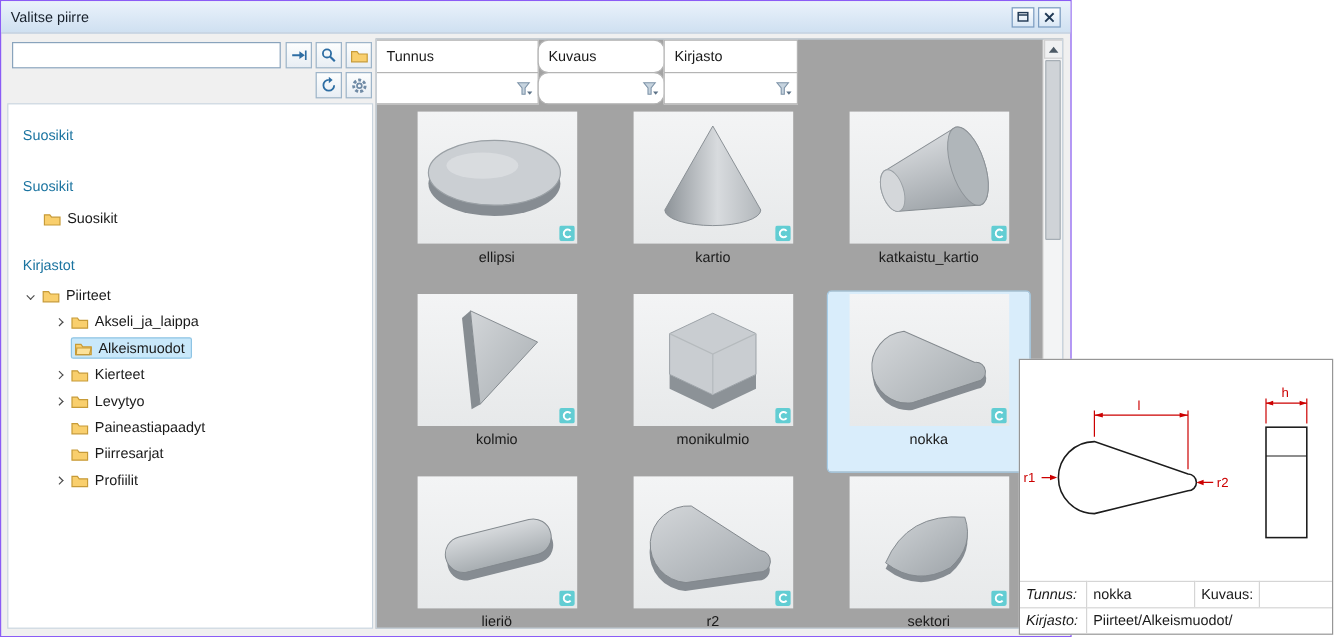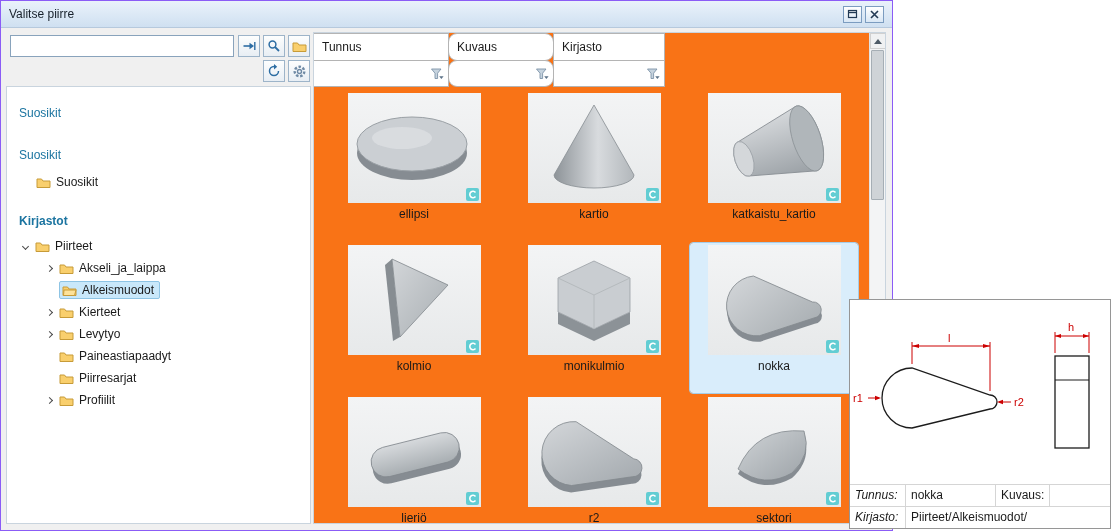--- a/index.html
+++ b/index.html
@@ -41,39 +41,39 @@
     display:flex; align-items:center; justify-content:center; cursor:pointer;
   }
   .sbtn.b1 { left:232px; } .sbtn.b2 { left:257px; } .sbtn.b3 { left:282px; }
   .sbtn.r2a { left:257px; top:28px; } .sbtn.r2b { left:282px; top:28px; }
 
   .treebox {
     position:absolute; left:0; right:0; top:54px; bottom:0;
     background:#ffffff; border:1px solid #c9d4de; overflow:hidden; padding-top:16px;
   }
   .section-link { color:#1b74a0; padding-left:12px; height:20px; line-height:20px; cursor:pointer; }
-  .section-link.bold { font-weight:bold; }
+  .section-link.bold { font-weight:normal; }
   .mt22 { margin-top:22px; } .mt18 { margin-top:18px; } .mt6 { margin-top:6px; } .mt4 { margin-top:4px; }
   .trow { display:flex; align-items:center; height:22px; white-space:nowrap; cursor:pointer; }
   .pl16 { padding-left:16px; } .pl29 { padding-left:29px; } .pl40 { padding-left:40px; }
   .chev { width:5px; height:5px; border-right:1.4px solid #4a4a4a; border-bottom:1.4px solid #4a4a4a;
           display:inline-block; margin-right:7px; }
   .chev.right { transform:rotate(-45deg); }
   .chev.down  { transform:rotate(45deg); }
   .spc { display:inline-block; width:12px; height:1px; }
   .ficon { margin-right:5px; flex:none; }
   .selwrap {
     background:#c9e8fa; border:1px solid #8ec4e4; border-radius:2px;
     display:flex; align-items:center; padding:1px 5px 1px 2px;
   }
 
   
   .main {
     position:absolute; left:312px; top:31px; right:6px; bottom:6px;
-    background:#f97316; border:1px solid #c9d4de; overflow:hidden;
+    background:#a3a3a3; border:1px solid #c9d4de; overflow:hidden;
   }
   .hrow { display:flex; }
   .hcell {
     height:28px; line-height:27px; padding-left:8px;
     border:1px solid #b4b4b4; background:#fff; margin-left:-1px;
   }
   .hrow.f .hcell { height:27px; margin-top:-1px; display:flex; align-items:center;
                    justify-content:flex-end; padding-right:4px; }
   .w0 { width:136px; } .w1 { width:106px;border-radius:9px; } .w2 { width:112px; }
   .filterbtn { display:flex; cursor:pointer; }

